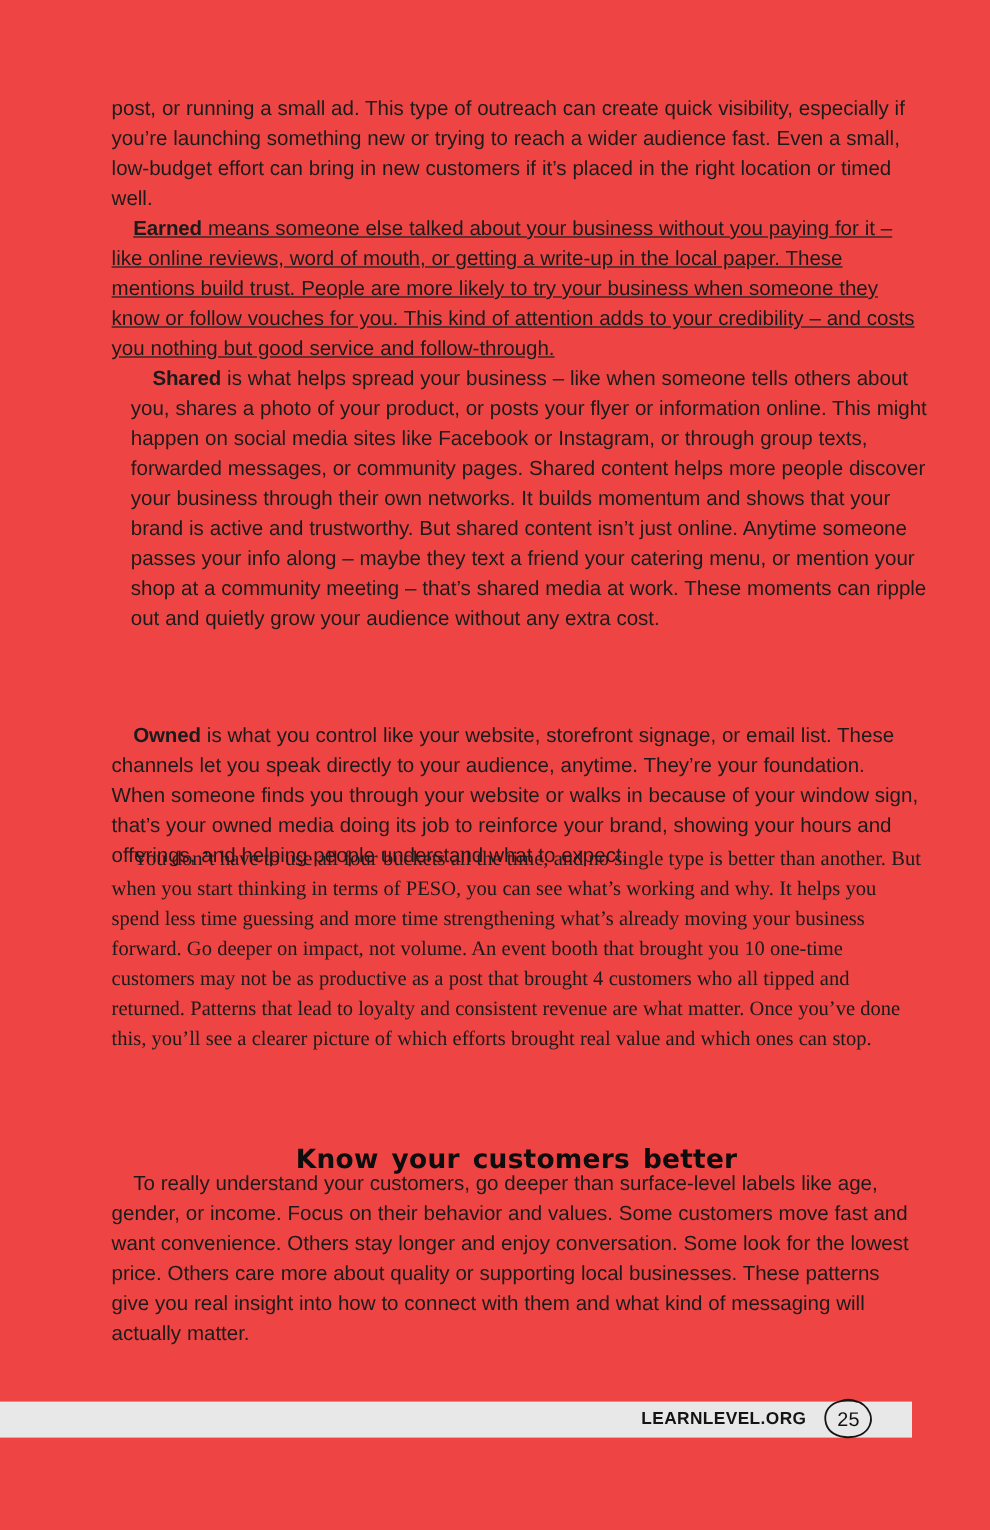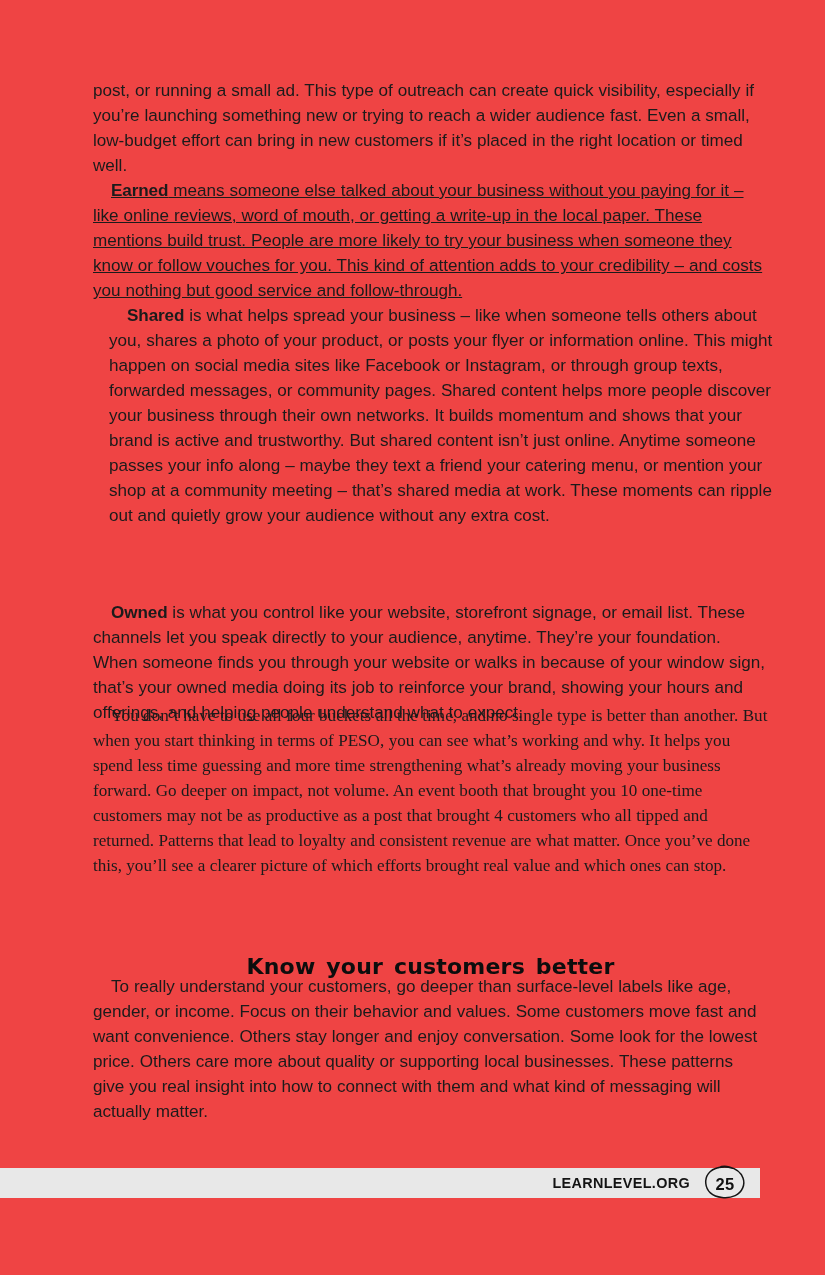--- a/index.html
+++ b/index.html
@@ -80,21 +80,21 @@
 
   .footer-inner {
     position: absolute;
     right: 0;
     top: 0;
     height: 30px;
     display: flex;
     align-items: center;
     justify-content: flex-end;
     gap: 12px;
-    padding-right: 12px;
+    padding-right: 30px;
     text-align: center;
   }
 
   .footer-site {
     font-size: 14.4px;
     font-weight: 700;
     letter-spacing: 0.35px;
     color: #141414;
     white-space: nowrap;
     font-family: "Liberation Sans", "DejaVu Sans", sans-serif;
@@ -114,21 +114,21 @@
     left: 0;
     top: 0;
     width: 46px;
     height: 40px;
     overflow: visible;
   }
 
   .page-number-text {
     position: relative;
     font-size: 16.5px;
-    font-weight: 700;
+    font-weight: 400;
     color: #111111;
     letter-spacing: 0.2px;
     transform: translate(0px, 0.5px);
     font-family: "Liberation Sans", "DejaVu Sans", sans-serif;
   }
 </style>
 </head>
 <body>
 
 <div class="page">

